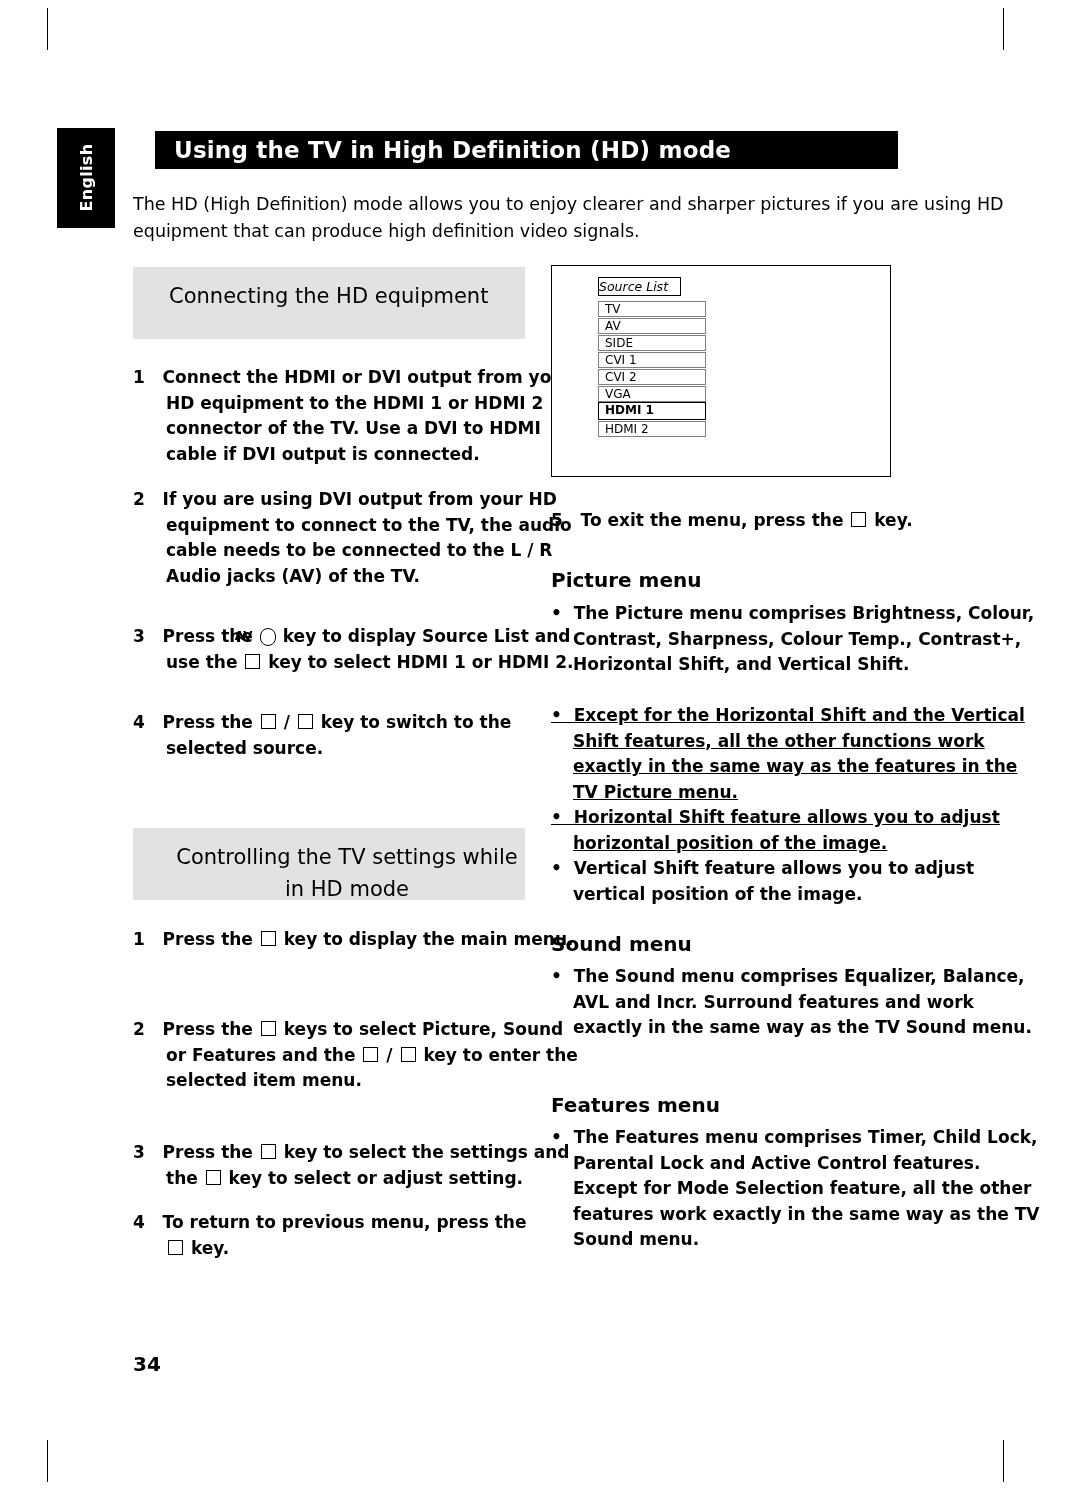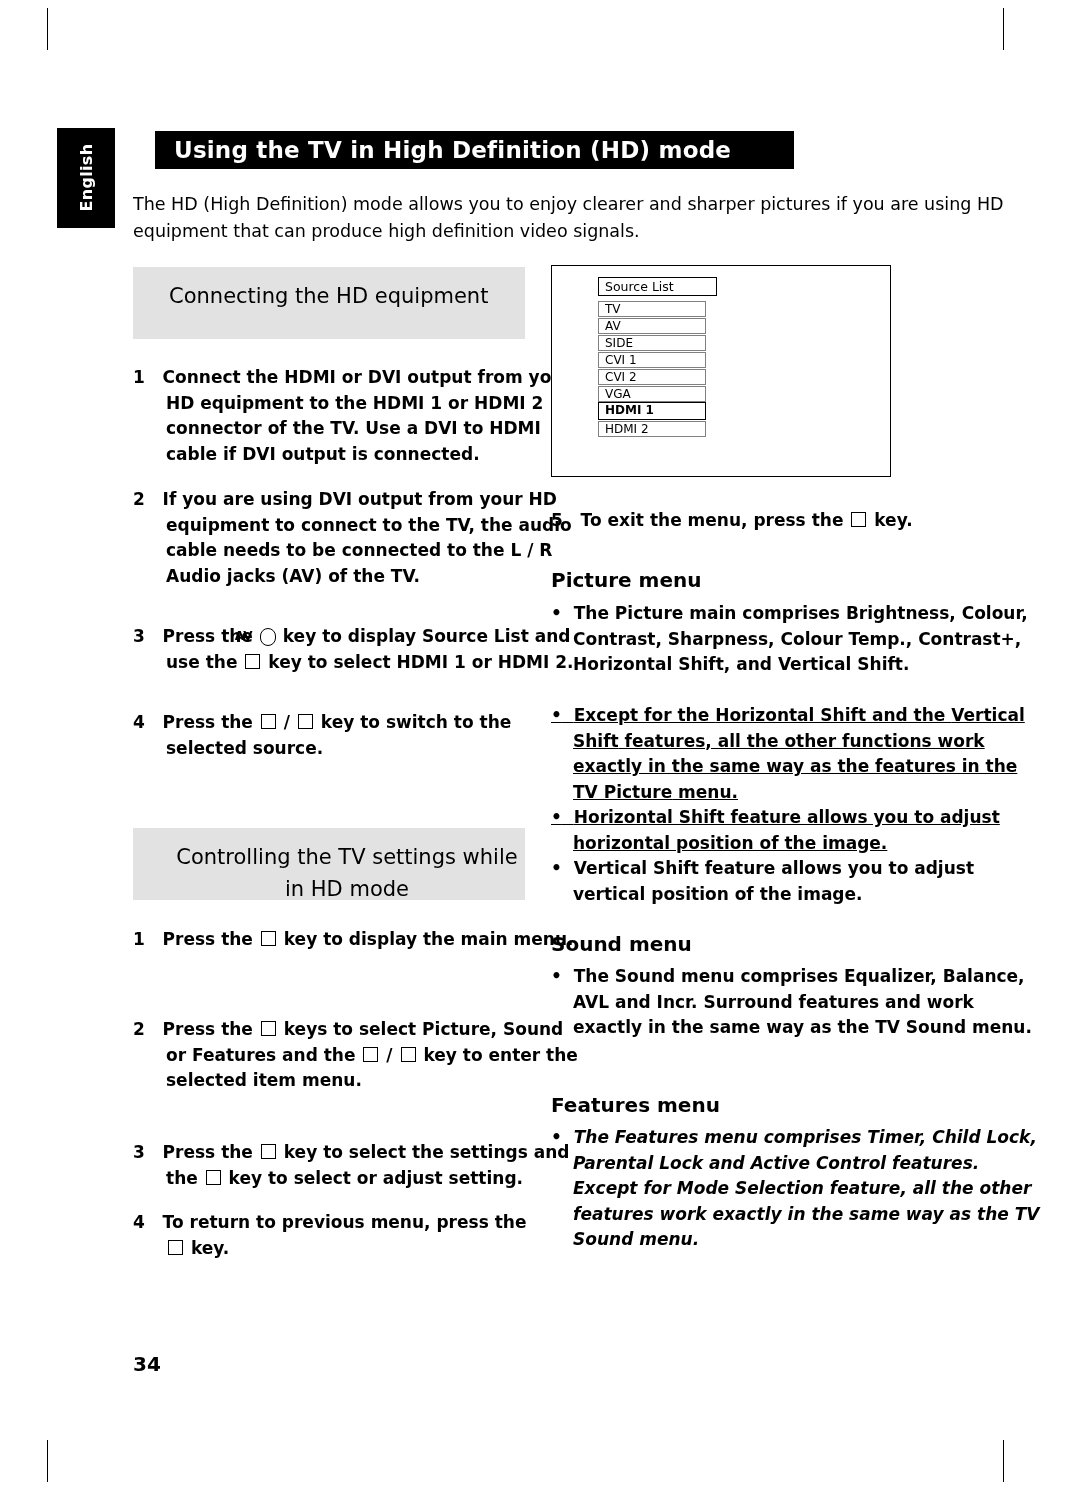--- a/index.html
+++ b/index.html
@@ -44,21 +44,21 @@
     transform: rotate(-90deg);
     transform-origin: center center;
     letter-spacing: 0.3px;
   }
 
   
   #title-bar {
     position: absolute;
     left: 155px;
     top: 131px;
-    width: 639px;
+    width: 743px;
     height: 38px;
     background: #000000;
   }
   #title-bar span {
     position: absolute;
     left: 19px;
     top: 6px;
     color: #ffffff;
     font-size: 23px;
     font-weight: bold;
@@ -150,27 +150,27 @@
     width: 340px;
     height: 212px;
     border: 1.6px solid #000;
     background: #ffffff;
     box-sizing: border-box;
   }
   #src-title {
     position: absolute;
     left: 46px;
     top: 11px;
-    width: 119px;
+    width: 83px;
     height: 19px;
     border: 1.2px solid #000;
     font-size: 12.5px;
     line-height: 18px;
-    padding-left: 6px;
     box-sizing: border-box;
+    font-style: italic;
   }
   .src-item {
     position: absolute;
     left: 46px;
     width: 108px;
     height: 16px;
     border: 1.1px solid #808080;
     font-size: 12px;
     line-height: 14px;
     padding-left: 6px;
@@ -319,35 +319,35 @@
 <div class="blk right-col hang" style="top:508px;">
   <span class="num">5</span>
   &nbsp;&nbsp;<span>To exit the menu, press the</span>
   <span class="sqglyph"></span>
   <span>key.</span>
 </div>
 
 <div class="sub-head" style="top:568px;">Picture menu</div>
 
 <div class="bul" style="top:601px;">
-  <span class="dot">•</span>&nbsp;&nbsp;<span><span style="font-weight: 700;">The Picture main comprises </span><span style="font-weight: 700;">Brightness, Colour, Contrast, Sharpness, Colour Temp., Contrast+, Horizontal Shift,</span><span style="font-weight: 700;"> and </span><span style="font-weight: 700;">Vertical Shift</span><span style="font-weight: 700;">.</span></span>
+  <span class="dot">•</span>&nbsp;&nbsp;<span><span style="font-weight: 700;">The Picture menu comprises </span><span style="font-weight: 700;">Brightness, Colour, Contrast, Sharpness, Colour Temp., Contrast+, Horizontal Shift,</span><span style="font-weight: 700;"> and </span><span style="font-weight: 700;">Vertical Shift</span><span style="font-weight: 700;">.</span></span>
 </div>
 <div class="bul" style="top:703px;text-decoration:underline;">
   <span class="dot">•</span>&nbsp;&nbsp;<span><span style="font-weight: 700;">Except for the </span><span style="font-weight: 700;">Horizontal Shift</span><span style="font-weight: 700;"> and the </span><span style="font-weight: 700;">Vertical Shift</span><span style="font-weight: 700;"> features, all the other functions work exactly in the same way as the features in the </span><span style="font-weight: 700;">TV Picture</span><span style="font-weight: 700;"> menu.</span></span>
 </div>
 <div class="bul" style="top:805px;text-decoration:underline;">
   <span class="dot">•</span>&nbsp;&nbsp;<span><span style="font-weight: 700;">Horizontal Shift feature allows you to adjust horizontal position of the image.</span></span>
 </div>
 <div class="bul" style="top:856px;">
   <span class="dot">•</span>&nbsp;&nbsp;<span><span style="font-weight: 700;">Vertical Shift feature allows you to adjust vertical position of the image.</span></span>
 </div>
 
 <div class="sub-head" style="top:932px;">Sound menu</div>
 <div class="bul" style="top:964px;">
   <span class="dot">•</span>&nbsp;&nbsp;<span><span style="font-weight: 700;">The Sound menu comprises </span><span style="font-weight: 700;">Equalizer, Balance, AVL</span><span style="font-weight: 700;"> and </span><span style="font-weight: 700;">Incr. Surround</span><span style="font-weight: 700;"> features and work exactly in the same way as the </span><span style="font-weight: 700;">TV Sound</span><span style="font-weight: 700;"> menu.</span></span>
 </div>
 
 <div class="sub-head" style="top:1093px;">Features menu</div>
-<div class="bul" style="top:1125px;font-style:italic;">
+<div class="bul" style="top:1125px;">
   <span class="dot">•</span>&nbsp;&nbsp;<span><span style="font-weight: 700;">The Features menu comprises </span><span style="font-weight: 700;">Timer, Child Lock, Parental Lock</span><span style="font-weight: 700;"> and </span><span style="font-weight: 700;">Active Control</span><span style="font-weight: 700;"> features. Except for </span><span style="font-weight: 700;">Mode Selection</span><span style="font-weight: 700;"> feature, all the other features work exactly in the same way as the </span><span style="font-weight: 700;">TV Sound</span><span style="font-weight: 700;"> menu.</span></span>
 </div>
 
 <div id="page-num">34</div>
 
 </body></html>

